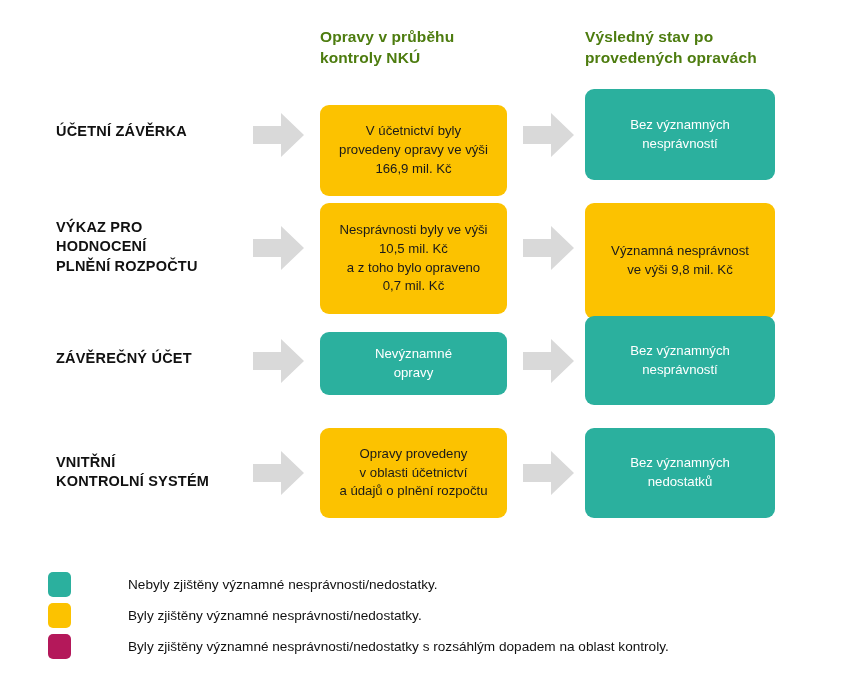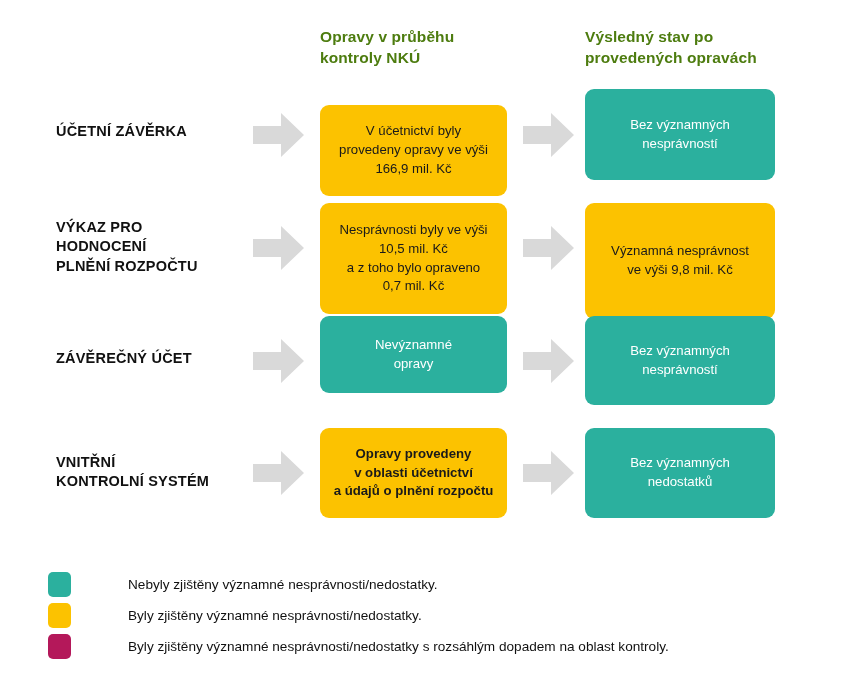--- a/index.html
+++ b/index.html
@@ -148,41 +148,41 @@
 
 <div class="row" style="top:316px;">
   <div class="row-label" style="top:33px;">ZÁVĚREČNÝ ÚČET</div>
 
   <div class="arrow arrow-col1" style="top:22px;">
     <svg viewBox="0 0 52 46" xmlns="http://www.w3.org/2000/svg" aria-hidden="true">
       <polygon points="0,14 28,14 28,1 51,23 28,45 28,32 0,32" fill="#d9d9d9"></polygon>
     </svg>
   </div>
 
-  <div class="box box-col1 teal" style="top:0px;height:77px;text-align:center;">Nevýznamné<br>opravy</div>
+  <div class="box box-col1 teal" style="top:16px;height:63px;text-align:center;">Nevýznamné<br>opravy</div>
 
   <div class="arrow arrow-col2" style="top:22px;">
     <svg viewBox="0 0 52 46" xmlns="http://www.w3.org/2000/svg" aria-hidden="true">
       <polygon points="0,14 28,14 28,1 51,23 28,45 28,32 0,32" fill="#d9d9d9"></polygon>
     </svg>
   </div>
 
   <div class="box box-col2 teal" style="top:0px;height:89px;">Bez významných<br>nesprávností</div>
 </div>
 
 <div class="row" style="top:428px;">
   <div class="row-label" style="top:25px;">VNITŘNÍ<br>KONTROLNÍ SYSTÉM</div>
 
   <div class="arrow arrow-col1" style="top:22px;">
     <svg viewBox="0 0 52 46" xmlns="http://www.w3.org/2000/svg" aria-hidden="true">
       <polygon points="0,14 28,14 28,1 51,23 28,45 28,32 0,32" fill="#d9d9d9"></polygon>
     </svg>
   </div>
 
-  <div class="box box-col1 yellow" style="top:0px;height:90px;font-weight:bold;">Opravy provedeny<br>v oblasti účetnictví<br>a údajů o plnění rozpočtu</div>
+  <div class="box box-col1 yellow" style="top:0px;height:90px;">Opravy provedeny<br>v oblasti účetnictví<br>a údajů o plnění rozpočtu</div>
 
   <div class="arrow arrow-col2" style="top:22px;">
     <svg viewBox="0 0 52 46" xmlns="http://www.w3.org/2000/svg" aria-hidden="true">
       <polygon points="0,14 28,14 28,1 51,23 28,45 28,32 0,32" fill="#d9d9d9"></polygon>
     </svg>
   </div>
 
   <div class="box box-col2 teal" style="top:0px;height:90px;">Bez významných<br>nedostatků</div>
 </div>
 

